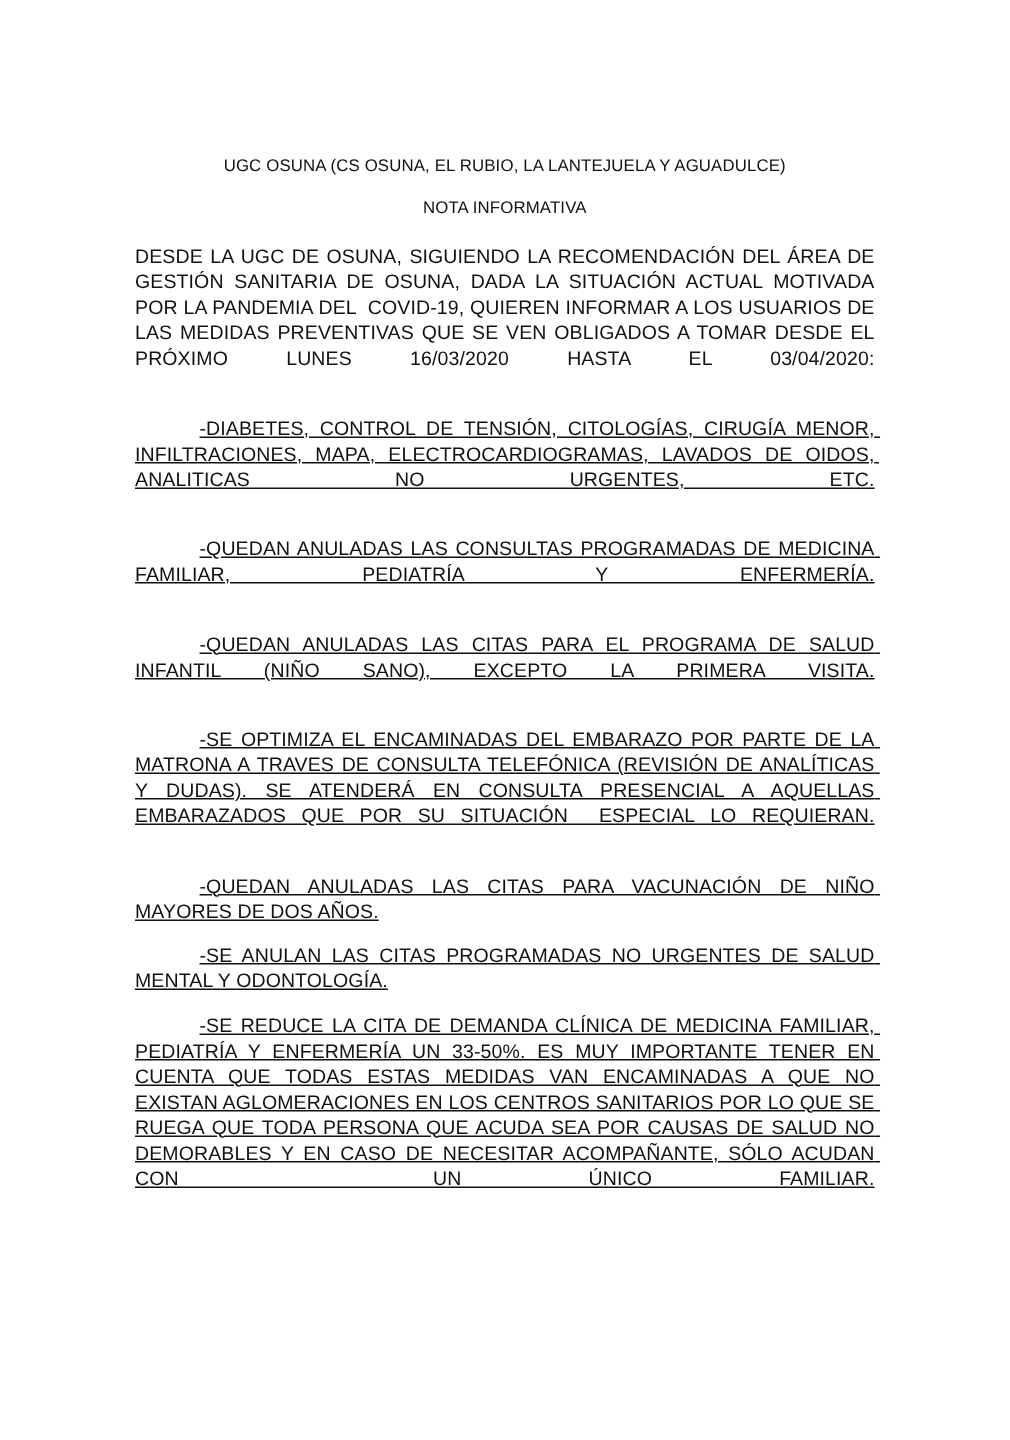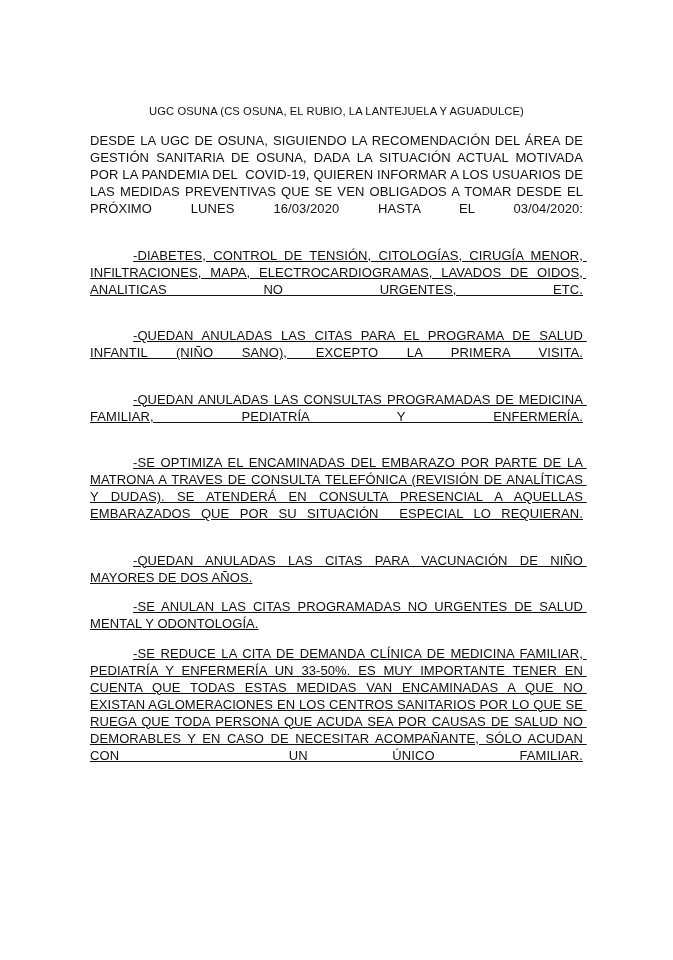--- a/index.html
+++ b/index.html
@@ -78,29 +78,30 @@
   }
 </style>
 </head>
 <body>
 
 <div class="page">
   <div class="doc">
 
     <div class="heading">UGC OSUNA (CS OSUNA, EL RUBIO, LA LANTEJUELA Y AGUADULCE)</div>
 
+    <div class="heading second">NOTA INFORMATIVA</div>
 
     <p class="para just">DESDE LA UGC DE OSUNA, SIGUIENDO LA RECOMENDACIÓN DEL ÁREA DE GESTIÓN SANITARIA DE OSUNA, DADA LA SITUACIÓN ACTUAL MOTIVADA POR LA PANDEMIA DEL  COVID-19, QUIEREN INFORMAR A LOS USUARIOS DE LAS MEDIDAS PREVENTIVAS QUE SE VEN OBLIGADOS A TOMAR DESDE EL PRÓXIMO LUNES 16/03/2020 HASTA EL 03/04/2020:</p>
 
 
     <p class="para just indent">-DIABETES, CONTROL DE TENSIÓN, CITOLOGÍAS, CIRUGÍA MENOR, INFILTRACIONES, MAPA, ELECTROCARDIOGRAMAS, LAVADOS DE OIDOS, ANALITICAS NO URGENTES, ETC.</p>
 
+    <p class="para just indent">-QUEDAN ANULADAS LAS CONSULTAS PROGRAMADAS DE MEDICINA FAMILIAR, PEDIATRÍA Y ENFERMERÍA.</p>
+
     <p class="para just indent">-QUEDAN ANULADAS LAS CITAS PARA EL PROGRAMA DE SALUD INFANTIL (NIÑO SANO), EXCEPTO LA PRIMERA VISITA.</p>
-
-    <p class="para just indent">-QUEDAN ANULADAS LAS CONSULTAS PROGRAMADAS DE MEDICINA FAMILIAR, PEDIATRÍA Y ENFERMERÍA.</p>
 
     <p class="para just indent">-SE OPTIMIZA EL ENCAMINADAS DEL EMBARAZO POR PARTE DE LA MATRONA A TRAVES DE CONSULTA TELEFÓNICA (REVISIÓN DE ANALÍTICAS Y DUDAS). SE ATENDERÁ EN CONSULTA PRESENCIAL A AQUELLAS EMBARAZADOS QUE POR SU SITUACIÓN  ESPECIAL LO REQUIERAN.</p>
 
     <p class="para nostretch indent">-QUEDAN ANULADAS LAS CITAS PARA VACUNACIÓN DE NIÑO MAYORES DE DOS AÑOS.</p>
 
 
     <p class="para nostretch indent">-SE ANULAN LAS CITAS PROGRAMADAS NO URGENTES DE SALUD MENTAL Y ODONTOLOGÍA.</p>
 
     <p class="para just indent">-SE REDUCE LA CITA DE DEMANDA CLÍNICA DE MEDICINA FAMILIAR, PEDIATRÍA Y ENFERMERÍA UN 33-50%. ES MUY IMPORTANTE TENER EN CUENTA QUE TODAS ESTAS MEDIDAS VAN ENCAMINADAS A QUE NO EXISTAN AGLOMERACIONES EN LOS CENTROS SANITARIOS POR LO QUE SE RUEGA QUE TODA PERSONA QUE ACUDA SEA POR CAUSAS DE SALUD NO DEMORABLES Y EN CASO DE NECESITAR ACOMPAÑANTE, SÓLO ACUDAN CON  UN ÚNICO FAMILIAR.</p>
 

